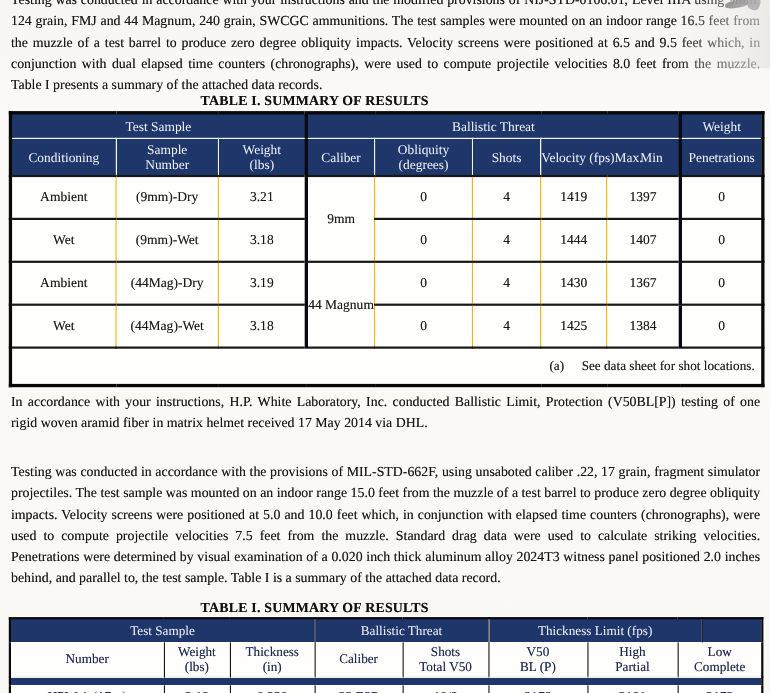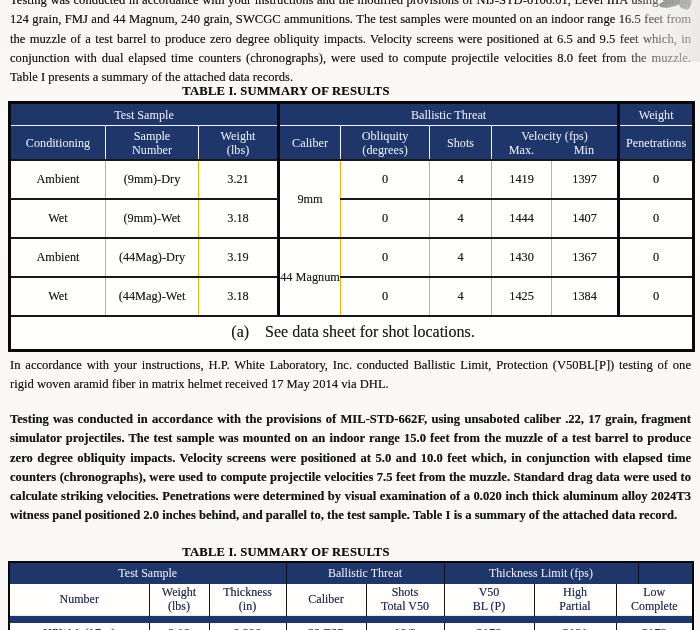--- a/index.html
+++ b/index.html
@@ -9,21 +9,21 @@
     font-family:"Liberation Serif", serif;color:#1a1a1a;
   }
   .scan{position:absolute;inset:0;filter:blur(0.3px) contrast(1.03);}
   .para{
     position:absolute;left:10px;width:681px;
     font-size:12.6px;line-height:19.3px;text-align:justify;color:#191919;
     text-shadow:0 0 0.5px rgba(30,30,30,0.55);
   }
   #p1{top:-9px;}
   #p2{top:356px;}
-  #p3{top:410px;font-weight:bold;}
+  #p3{top:420px;}
   .tbl-title{
     position:absolute;left:0;width:572px;text-align:center;
     font-weight:700;font-size:12.6px;letter-spacing:0.2px;color:#141414;
     text-shadow:0 0 0.5px rgba(30,30,30,0.6);
   }
   #t1-title{top:84px;}
   #t2-title{top:545px;}
 
   table.doc-table{
     position:absolute;left:8px;width:684px;
@@ -40,26 +40,26 @@
   }
   #t1 tr.grp th{height:21px;border-bottom:1px solid rgba(226,232,247,0.42);}
   #t1 tr.sub th{height:33px;}
   #t1 th.tk, #t1 td.tk{border-left:3px solid #0c0c12;}
   #t1 td{
     text-align:center;font-size:12.3px;color:#1d1d1d;
     border-top:2px solid #1a1a1a;border-left:1px solid #eab308;height:37px;
     text-shadow:0 0 0.5px rgba(30,30,30,0.5);
   }
   #t1 td.fn{
-    text-align:center;height:24px;font-size:16px;padding:3px 6px 5px 9px;
+    text-align:right;height:24px;font-size:12px;padding:3px 6px 5px 9px;
   }
   .fn-marker{display:inline-block;}
   .fn-text{display:inline-block;margin-left:16px;}
   .hdr2 span{display:block;text-align:center;}
-  .vel-wrap{display:flex;flex-direction:column;}
+  .vel-wrap{display:flex;flex-direction:row;}
   .vel-top{text-align:center;}
   .vel-bottom{display:flex;}
   .vel-bottom span:nth-child(1){width:47%;text-align:center;}
   .vel-bottom span:nth-child(2){width:53%;}
 
   
   #t2{top:561px;border:2.5px solid #0b0b0b;background:#fbfaf8;}
   #t2 tr.grp th{
     background:#21386b;color:#eef1f8;font-weight:400;font-size:12px;height:21px;
     border-left:1px solid #10101a;

